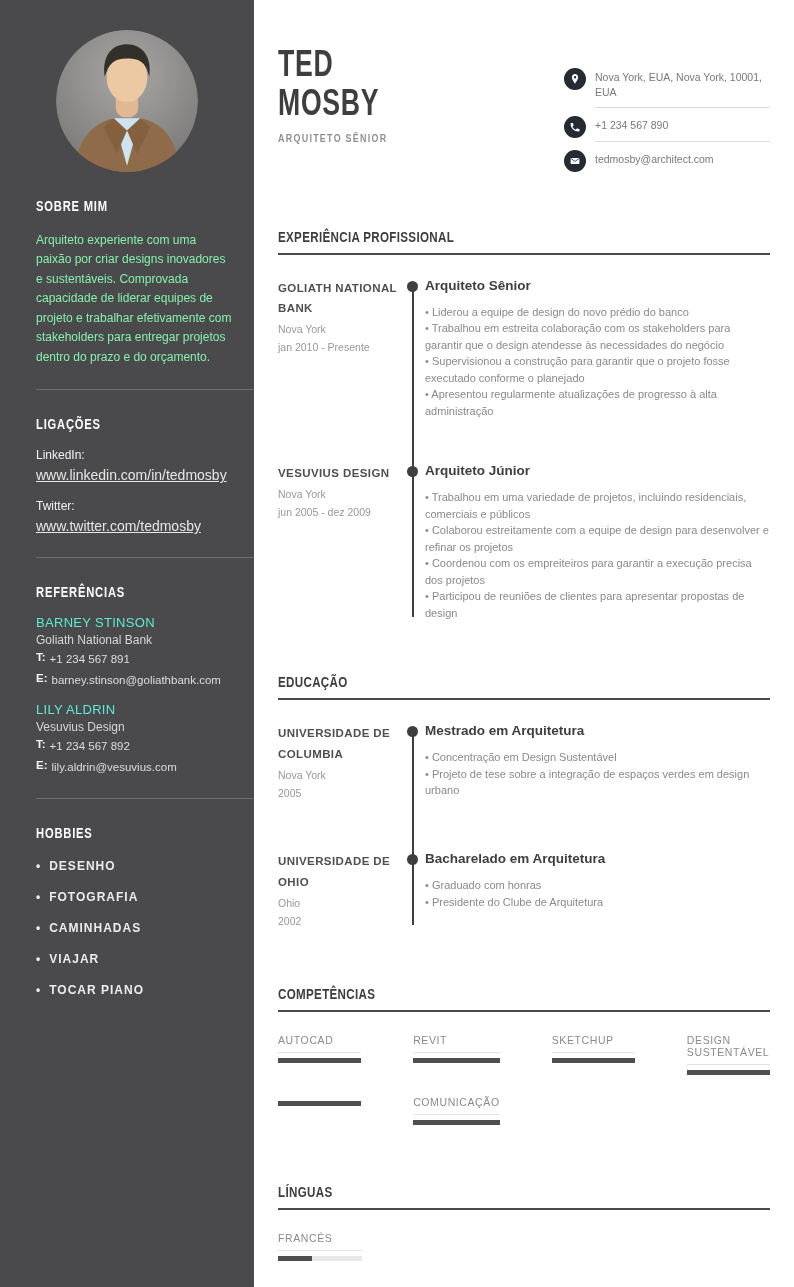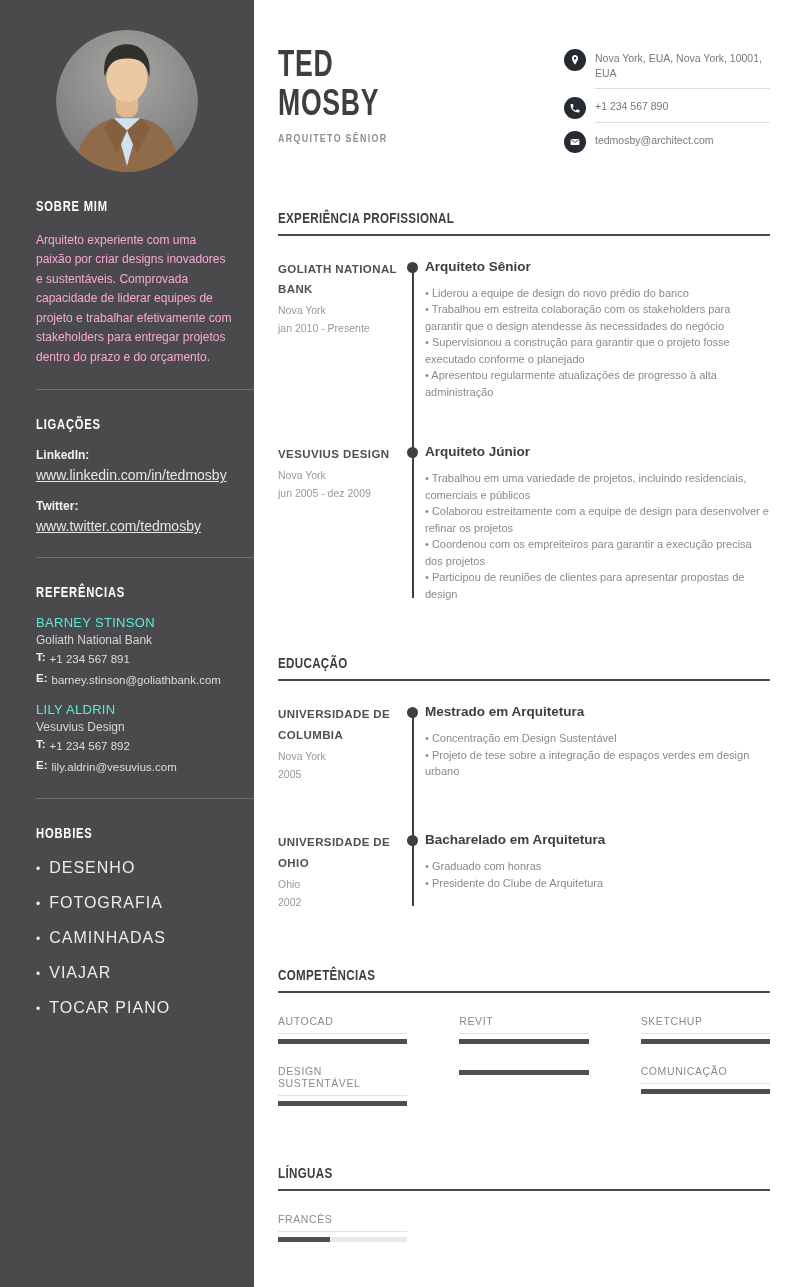--- a/index.html
+++ b/index.html
@@ -20,53 +20,53 @@
     padding:30px 0 0 36px;
   }
   .photo-wrap { width:142px; height:142px; border-radius:50%; overflow:hidden; margin:0 auto 0 20px; }
   .photo-wrap svg { display:block; width:142px; height:142px; }
   .side-section { padding-right:22px; }
   .side-heading {
     color:#fdfdfd; font-size:14px; font-weight:bold; letter-spacing:1px;
     display:inline-block; transform:scaleX(.8); transform-origin:left center;
     margin-top:26px;
   }
-  .about-text { margin-top:16px; font-size:12px; line-height:1.62; color:#f9a8d4; }
+  .about-text { margin-top:16px; font-size:12px; line-height:1.62; color:#86efac; }
   .side-sep { border:none; border-top:1px solid #6e6e70; margin:22px 0 0 0; margin-right:0; }
 
   .link-group { margin-top:15px; }
-  .link-label { font-size:12px; font-weight:bold; color:#f2f2f2; margin-bottom:4px; }
+  .link-label { font-size:12px; font-weight:normal; color:#f2f2f2; margin-bottom:4px; }
   .side-link { font-size:14px; color:#e6e6e6; text-decoration:underline; word-break:break-all; }
 
   .ref-item { margin-top:14px; }
   .ref-name { font-size:13px; color:#5eead4; font-weight:400; letter-spacing:.3px; }
   .ref-company { font-size:12px; color:#d6d6d6; margin-top:3px; }
   .ref-line { display:flex; gap:4px; font-size:11.5px; color:#dedede; margin-top:4px; }
   .ref-line .lab { font-weight:bold; color:#f2f2f2; }
   .ref-line .val { word-break:break-all; line-height:1.45; }
 
   .hobby-list { list-style:none; margin-top:8px; }
   .hobby-list li {
-    font-size:16px; letter-spacing:1px; color:#ececec; margin-top:17px;
+    font-size:12px; letter-spacing:1px; color:#ececec; margin-top:17px;font-weight:bold;
   }
   .hobby-list li::before { content:"•"; margin-right:8px; font-size:12px; }
 
   
   .main { flex:1; padding:44px 24px 0 24px; background:#fff; }
   .head-row { display:flex; justify-content:space-between; align-items:flex-start; }
   .name-block h1 span {
     display:block; font-size:37px; font-weight:bold; color:#3e3e3e;
     letter-spacing:1px; line-height:1.06;
     transform:scaleX(.72); transform-origin:left center;
   }
   .job-title {
     margin-top:10px; font-size:10.5px; font-weight:bold; letter-spacing:1.5px;
     color:#8f8f8f; display:inline-block; transform:scaleX(.85); transform-origin:left center;
   }
-  .contact-list { width:206px; margin-top:4px; }
+  .contact-list { width:206px; margin-top:23px; }
   .contact-row { display:flex; gap:9px; align-items:flex-start; margin-bottom:7px; }
   .c-icon {
     width:22px; height:22px; min-width:22px; border-radius:50%;
     background:#262a33; display:flex; align-items:center; justify-content:center; margin-top:1px;
   }
   .c-icon svg { width:12px; height:12px; }
   .contact-text {
     flex:1; font-size:10.5px; color:#787878; line-height:1.4;
     padding:3px 0 8px 0; border-bottom:1px solid #dcdcdc;
   }
@@ -93,21 +93,21 @@
   .t-org {
     font-size:11.5px; font-weight:bold; color:#4f4f4f; letter-spacing:.4px;
     line-height:1.8; padding-right:26px; text-transform:uppercase;
   }
   .t-meta { font-size:10.5px; color:#989898; line-height:1.55; margin-top:2px; }
   .t-title { font-size:13.5px; font-weight:bold; color:#3e3e3e; }
   .t-bullets { list-style:none; margin-top:11px; }
   .t-bullets li { font-size:11px; color:#8a8a8a; line-height:1.5; }
   .t-bullets li::before { content:"• "; }
 
-  .bar-grid { display:grid; grid-template-columns:1fr 1fr 1fr; column-gap:52px; row-gap:21px; margin-top:22px; }
+  .bar-grid { display:grid; grid-template-columns:1fr 1fr 1fr 1fr; column-gap:52px; row-gap:21px; margin-top:22px; }
   .bar-item .bar-label {
     font-size:10.5px; color:#8a8a8a; letter-spacing:.6px;
     padding-bottom:6px; border-bottom:1px solid #e3e3e3;
   }
   .bar-track { margin-top:5px; height:5px; background:#e9e9e9; }
   .bar-fill { height:5px; background:#4f4f4f; }
 </style>
 </head>
 <body>
 

